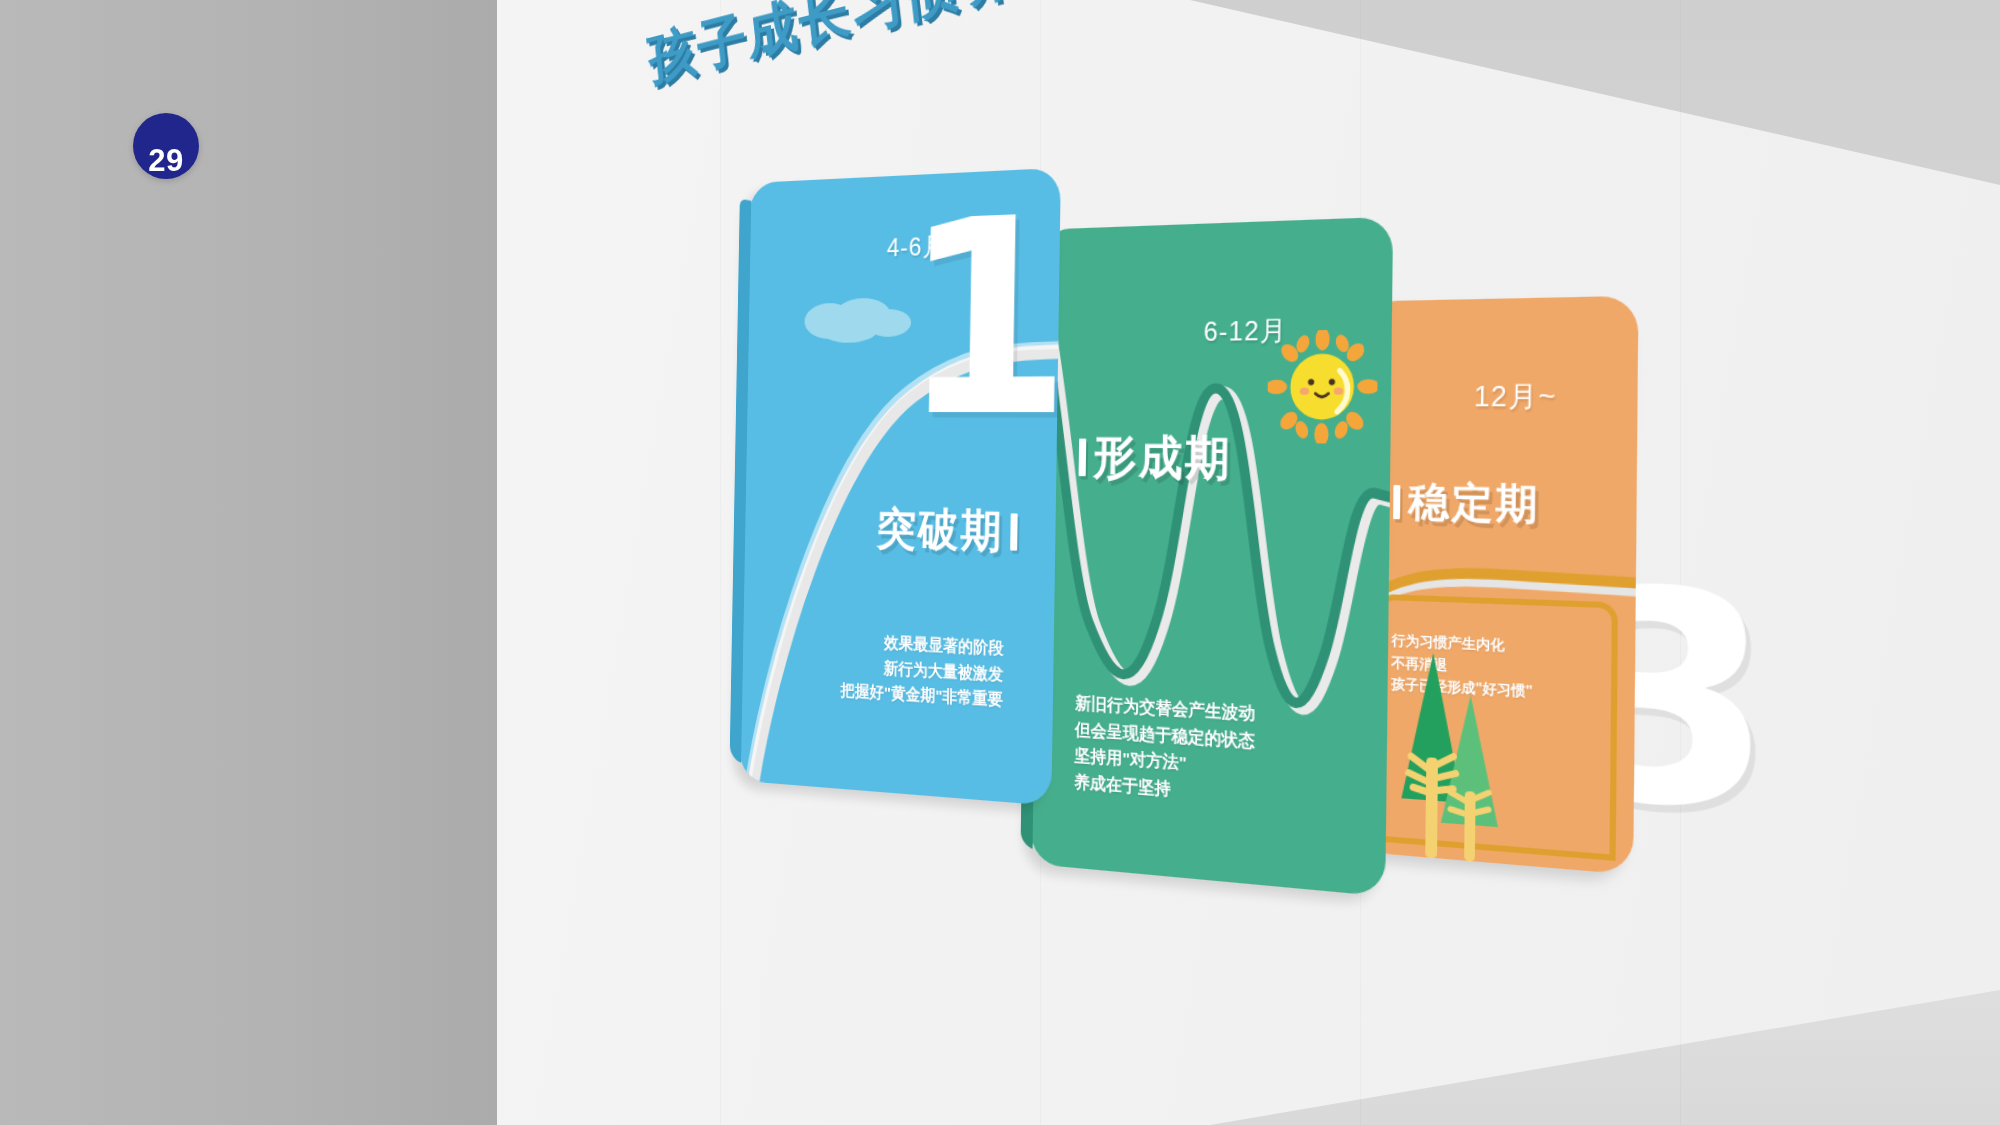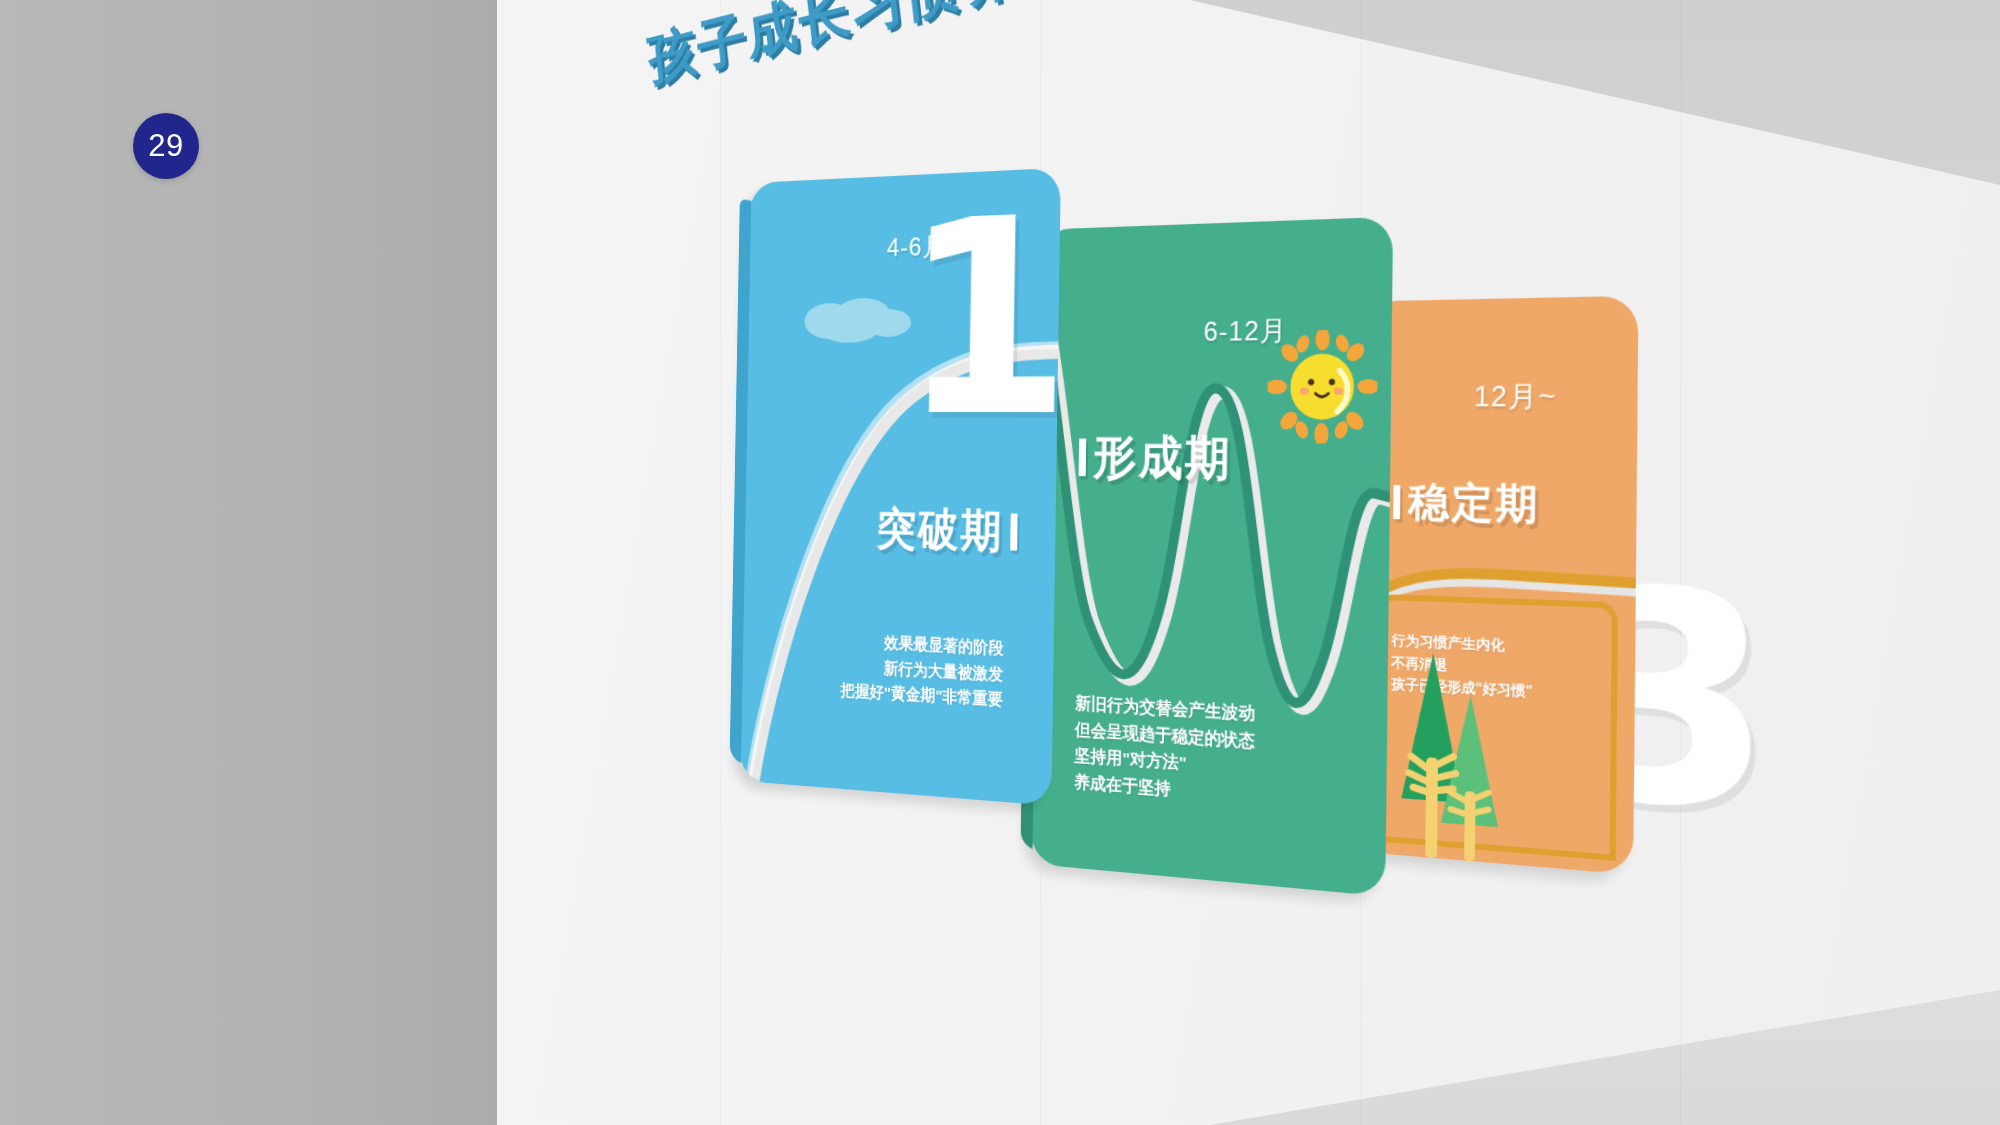--- a/index.html
+++ b/index.html
@@ -18,22 +18,22 @@
     clip-path:polygon(100% 0, 100% 100%, 0 0); }
   .wall-floor { position:absolute; right:0; bottom:0; width:790px; height:135px;
     background:linear-gradient(180deg,#dedede 0%,#d9d9d9 100%);
     clip-path:polygon(100% 0, 100% 100%, 0 100%); }
   .wall-seam { position:absolute; top:0; height:1125px; width:1px;
     background:rgba(0,0,0,0.022); }
 
   
   .badge { position:absolute; left:133px; top:113px; width:66px; height:66px;
     border-radius:50%; background:#20268c;
-    display:flex; align-items:center; justify-content:center;
-    color:#fff; font-size:31px; font-weight:400; letter-spacing:.5px;
+    display:flex; align-items:flex-end; justify-content:center;
+    color:#fff; font-size:31px; font-weight:700; letter-spacing:.5px;
     box-shadow:0 2px 6px rgba(0,0,0,.17); }
 
   
   #art-wrap { position:absolute; left:745px; top:128px; width:930px; height:640px;
     perspective:1750px; }
   #art { position:relative; width:930px; height:640px;
     transform-style:preserve-3d;
     transform:rotateY(-19deg) rotateX(1.2deg) rotateZ(0.4deg) scale(1.03);
     transform-origin:left center; }
 

